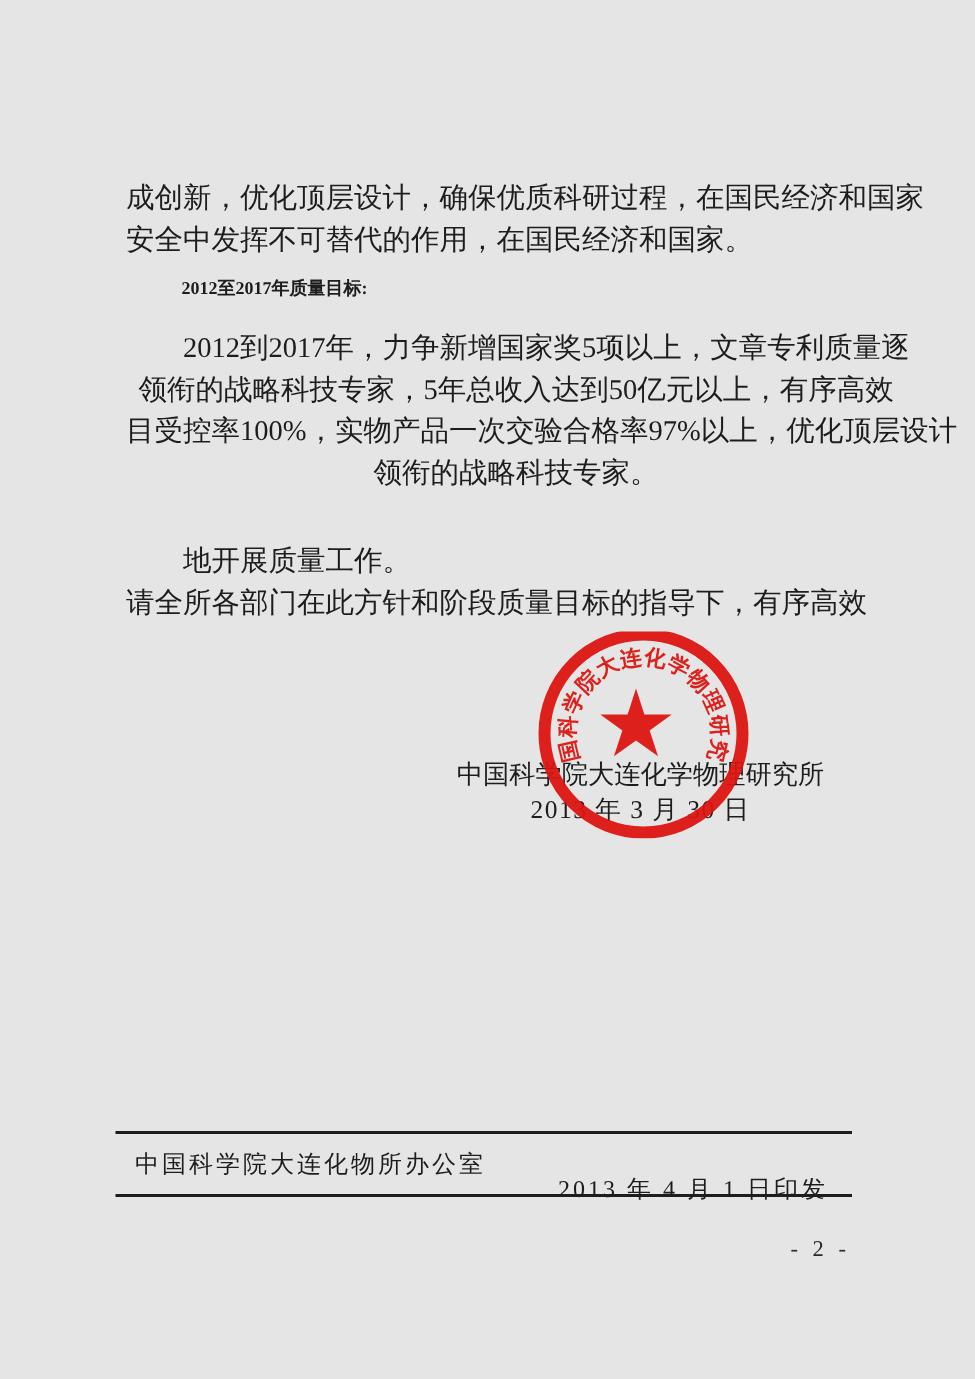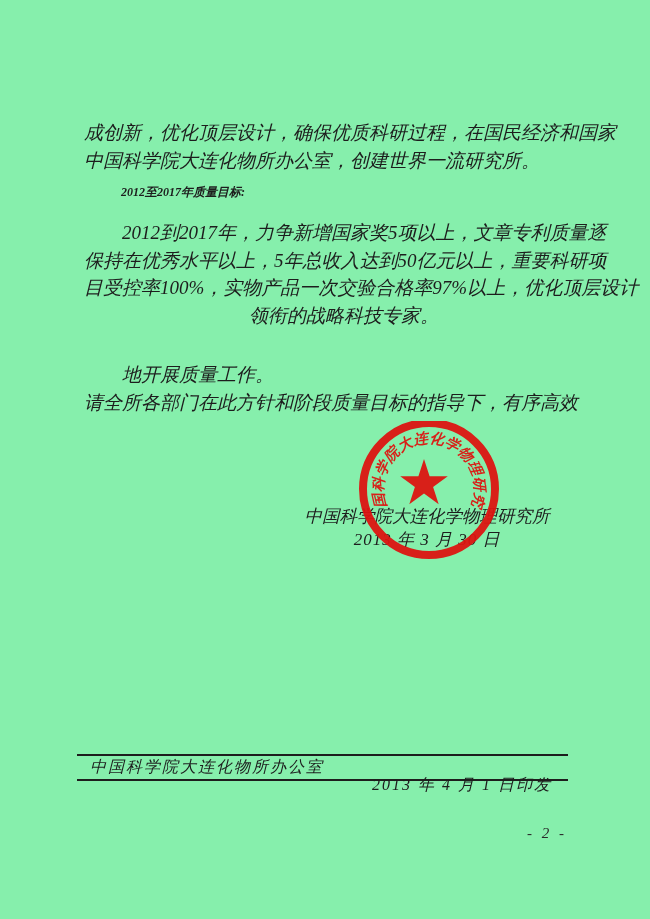--- a/index.html
+++ b/index.html
@@ -1,24 +1,23 @@
 <!DOCTYPE html>
 <html><head>
 <meta charset="utf-8">
 <style>
   html, body { margin: 0; padding: 0; background: #ffffff; }
   .page {
     position: relative;
     width: 650px;
     height: 919px;
-    background: #86efac;
+    background: #e5e5e5;
     font-family: "Liberation Serif", "DejaVu Serif", serif;
     color: #1d1d1d;
     overflow: hidden;
-    font-style: italic;
   }
   .para { position: absolute; left: 84px; width: 520px; font-size: 19px; line-height: 27.5px; }
   .line { white-space: pre; }
   .para.indent .line:first-child { padding-left: 38px; }
   .heading {
     position: absolute; left: 84px; top: 179px;
     padding-left: 37px;
     font-size: 12px; font-weight: bold; line-height: 27.5px;
     white-space: pre;
   }
@@ -40,47 +39,47 @@
     font-family: "Liberation Serif", "DejaVu Serif", serif;
     font-weight: bold;
     font-size: 14.5px;
     letter-spacing: 0.5px;
   }
   .footer {
     position: absolute; left: 77px; top: 754px; width: 491px;
     border-top: 2px solid #1d1d1d;
     border-bottom: 2px solid #1d1d1d;
     box-sizing: border-box;
-    height: 27px;
+    height: 44px;
     display: flex; align-items: center; justify-content: space-between;
     padding: 0 16px 0 13px;
     font-size: 16px;
   }
   .footer .left-text { letter-spacing: 2px; white-space: pre; }
   .footer .right-text { letter-spacing: 2px; white-space: pre; margin-top: 35px; }
   .pageno {
     position: absolute; left: 527px; top: 825px;
     font-size: 15px; letter-spacing: 3px; white-space: pre; color: #2a2a2a;
   }
 </style>
 </head>
 <body>
 
 <div class="page">
 
   <div class="para p1">
     <div class="line">成创新，优化顶层设计，确保优质科研过程，在国民经济和国家</div>
-    <div class="line">中国科学院大连化物所办公室，创建世界一流研究所。</div>
+    <div class="line">安全中发挥不可替代的作用，在国民经济和国家。</div>
   </div>
 
   <div class="heading">2012至2017年质量目标:</div>
 
   <div class="para p2 indent">
     <div class="line">2012到2017年，力争新增国家奖5项以上，文章专利质量逐</div>
-    <div class="line">保持在优秀水平以上，5年总收入达到50亿元以上，重要科研项</div>
+    <div class="line">领衔的战略科技专家，5年总收入达到50亿元以上，有序高效</div>
     <div class="line">目受控率100%，实物产品一次交验合格率97%以上，优化顶层设计</div>
     <div class="line">领衔的战略科技专家。</div>
   </div>
 
   <div class="para p3 indent">
     <div class="line">地开展质量工作。</div>
     <div class="line">请全所各部门在此方针和阶段质量目标的指导下，有序高效</div>
   </div>
 
   <div class="signature">

